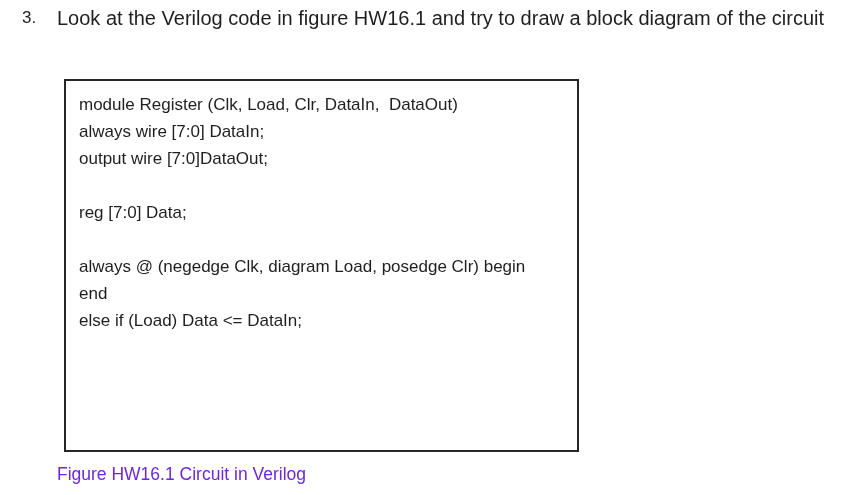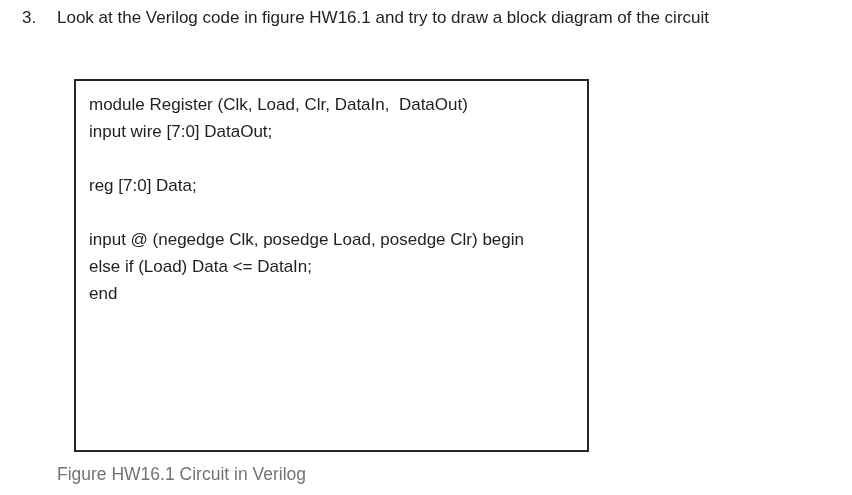--- a/index.html
+++ b/index.html
@@ -21,29 +21,29 @@
     left: 22px;
     top: 4px;
     font-size: 17px;
     line-height: 28px;
     white-space: pre;
   }
   .problem-text {
     position: absolute;
     left: 57px;
     top: 4px;
-    font-size: 17px;
+    font-size: 20px;
     line-height: 28px;
   }
   .problem-line {
     white-space: pre;
   }
   .code-box {
     position: absolute;
-    left: 74px;
+    left: 64px;
     top: 79px;
     width: 515px;
     height: 373px;
     box-sizing: border-box;
     border: 2px solid #262626;
     padding: 10px 14px 8px 13px;
     background: #ffffff;
   }
   .code-line {
     font-family: "Liberation Sans", sans-serif;
@@ -53,40 +53,41 @@
     white-space: pre;
     color: #1f1f1f;
   }
   .figure-caption {
     position: absolute;
     left: 57px;
     top: 461px;
     font-size: 17.5px;
     line-height: 26px;
     white-space: pre;
-    color: #737373;
+    color: #6d28d9;
   }
 </style>
 </head>
 <body>
 
 <div class="page">
 
   <span class="problem-number">3.</span>
 
   <div class="problem-text">
     <div class="problem-line">Look at the Verilog code in figure HW16.1 and try to draw a block diagram of the circuit</div>
   </div>
 
   <div class="code-box">
     <div class="code-line">module Register (Clk, Load, Clr, DataIn,  DataOut)</div>
-    <div class="code-line">input wire [7:0] DataOut;</div>
+    <div class="code-line">always wire [7:0] DataIn;</div>
+    <div class="code-line">output wire [7:0]DataOut;</div>
     <div class="code-line"></div>
     <div class="code-line">reg [7:0] Data;</div>
     <div class="code-line"></div>
-    <div class="code-line">input @ (negedge Clk, posedge Load, posedge Clr) begin</div>
+    <div class="code-line">always @ (negedge Clk, diagram Load, posedge Clr) begin</div>
+    <div class="code-line">end</div>
     <div class="code-line">else if (Load) Data &lt;= DataIn;</div>
-    <div class="code-line">end</div>
   </div>
 
   <div class="figure-caption">Figure HW16.1 Circuit in Verilog</div>
 
 </div>
 
 </body></html>

